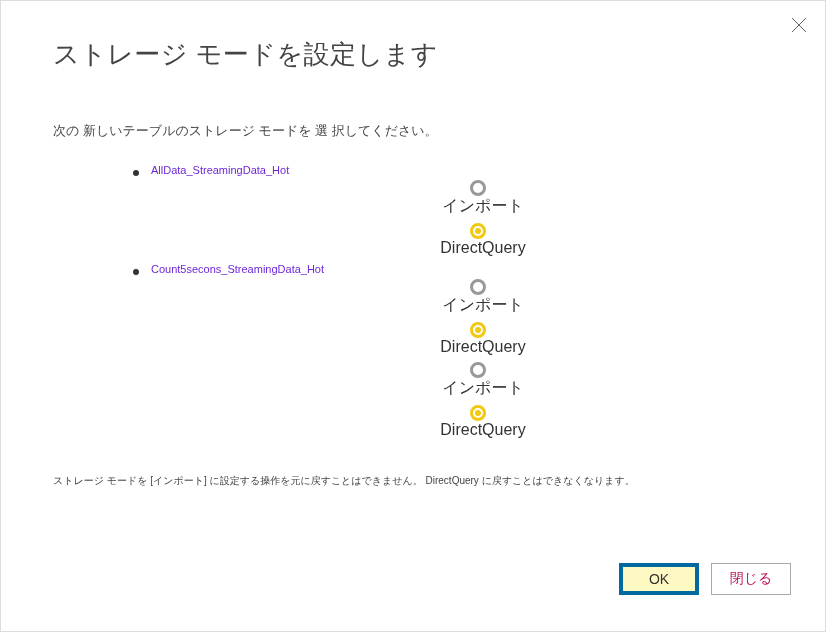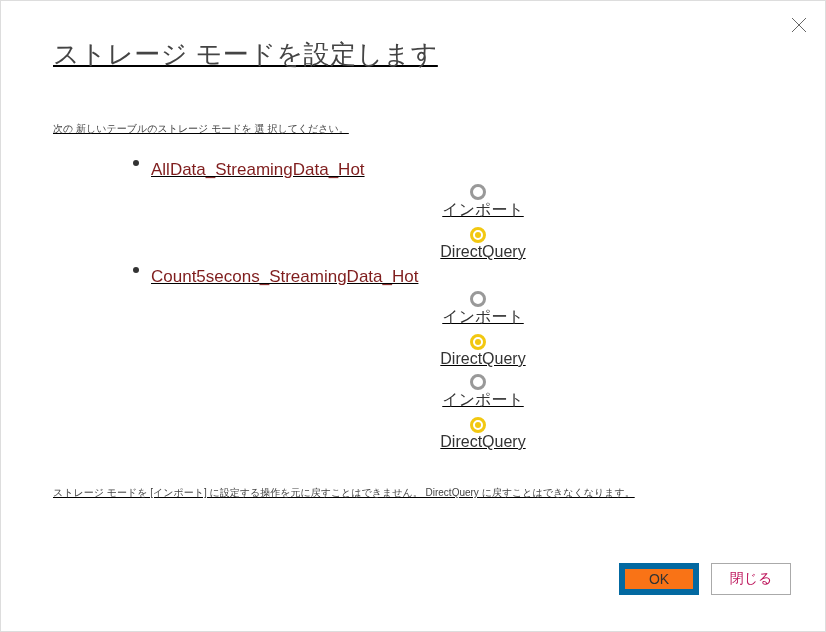--- a/index.html
+++ b/index.html
@@ -21,47 +21,46 @@
       right: 18px;
       cursor: pointer;
       color: #666;
     }
     .close-btn svg {
       width: 16px;
       height: 16px;
     }
     .content {
       padding: 36px 52px 20px 52px;
-      text-decoration: underline;
     }
     .title {
       font-size: 26px;
       font-weight: 300;
       color: #444;
       margin-bottom: 50px;
       letter-spacing: 0.5px;
     }
     .instruction {
-      font-size: 10px;
+      font-size: 13px;
       color: #444;
       margin-bottom: 24px;
     }
     .table-list {
       list-style: none;
       margin-left: 80px;
       margin-bottom: 32px;
     }
     .table-item {
       margin-bottom: 4px;
     }
     .table-name {
-      font-size: 17px;
-      color: #7f1d1d;
-      display: flex;
-      align-items: flex-start;
+      font-size: 11px;
+      color: #6d28d9;
+      display: flex;
+      align-items: flex-end;
     }
     .bullet {
       display: inline-block;
       width: 6px;
       height: 6px;
       background: #333;
       border-radius: 50%;
       margin-right: 12px;
     }
     .options {
@@ -121,22 +120,22 @@
       min-width: 80px;
       height: 32px;
       font-size: 14px;
       cursor: pointer;
       display: flex;
       align-items: center;
       justify-content: center;
       font-family: inherit;
     }
     .btn-primary {
-      background: #f97316;
-      border: 6px solid #0369a1;
+      background: #fef9c3;
+      border: 4px solid #0369a1;
       color: #333;
       text-align: right;
     }
     .btn-secondary {
       background: #fff;
       border: 1px solid #aaa;
       color: #be185d;
     }
   </style>
 </head>

